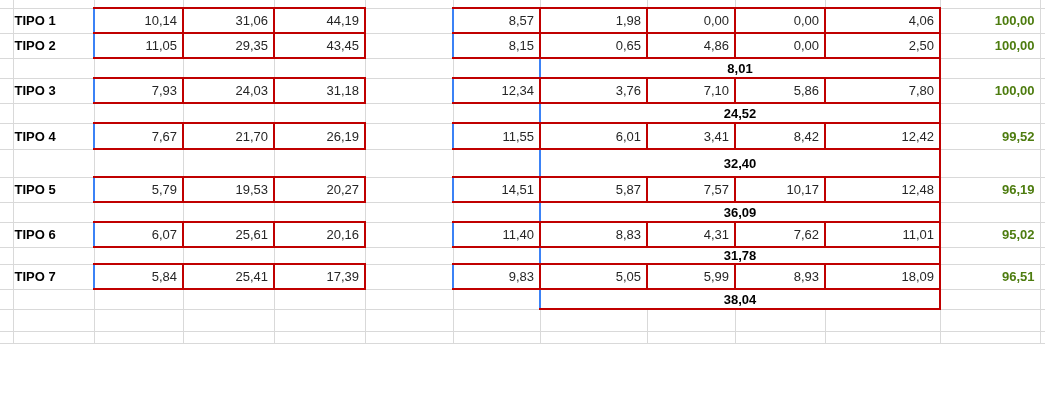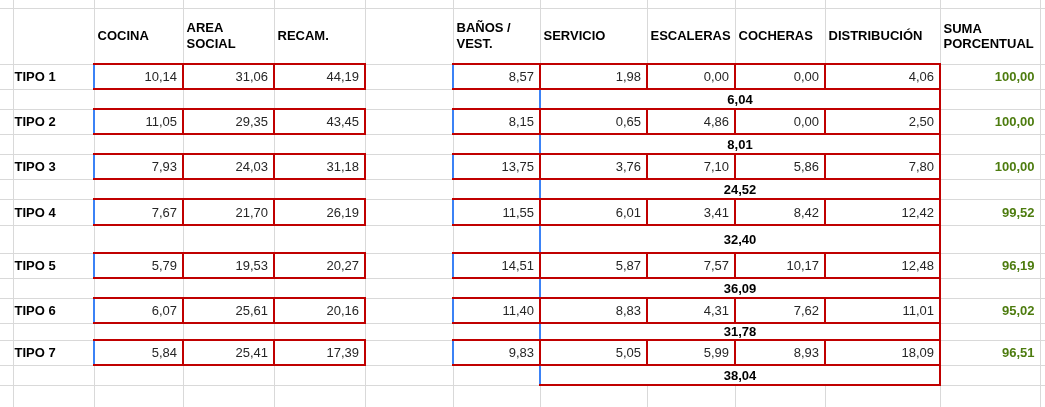--- a/index.html
+++ b/index.html
@@ -74,62 +74,35 @@
           <td class="g"></td>
           <td class="g"></td>
           <td class="g"></td>
           <td class="g"></td>
           <td class="g"></td>
           <td class="g"></td>
           <td class="g"></td>
           <td class="g"></td>
           <td class="g"></td>
         </tr>
-        <tr style="height: 56px;">
-          <td class="g"></td>
-          <td class="g"></td>
-          <td class="g hdr">COCINA</td>
-          <td class="g hdr">AREA SOCIAL</td>
-          <td class="g hdr">RECAM.</td>
-          <td class="g"></td>
-          <td class="g hdr">BAÑOS / VEST.</td>
-          <td class="g hdr">SERVICIO</td>
-          <td class="g hdr">ESCALERAS</td>
-          <td class="g hdr">COCHERAS</td>
-          <td class="g hdr">DISTRIBUCIÓN</td>
-          <td class="g hdr">SUMA PORCENTUAL</td>
-          <td class="g"></td>
-        </tr>
         <tr style="height: 25px;">
           <td class="g"></td>
           <td class="g label">TIPO 1</td>
           <td class="num rt rb rl rr">10,14</td>
           <td class="num rt rb rr">31,06</td>
           <td class="num rt rb rr">44,19</td>
           <td class="g"></td>
           <td class="num rt rb rl rr">8,57</td>
           <td class="num rt rb rr">1,98</td>
           <td class="num rt rb rr">0,00</td>
           <td class="num rt rb rr">0,00</td>
           <td class="num rt rb rr">4,06</td>
           <td class="g num bold">100,00</td>
           <td class="g"></td>
         </tr>
-        <tr style="height: 20px;">
-          <td class="g"></td>
-          <td class="g"></td>
-          <td class="g"></td>
-          <td class="g"></td>
-          <td class="g"></td>
-          <td class="g"></td>
-          <td class="g"></td>
-          <td class="sub rt rb rl rr" colspan="4">6,04</td>
-          <td class="g"></td>
-          <td class="g"></td>
-        </tr>
         <tr style="height: 25px;">
           <td class="g"></td>
           <td class="g label">TIPO 2</td>
           <td class="num rt rb rl rr">11,05</td>
           <td class="num rt rb rr">29,35</td>
           <td class="num rt rb rr">43,45</td>
           <td class="g"></td>
           <td class="num rt rb rl rr">8,15</td>
           <td class="num rt rb rr">0,65</td>
           <td class="num rt rb rr">4,86</td>
@@ -150,21 +123,21 @@
           <td class="g"></td>
           <td class="g"></td>
         </tr>
         <tr style="height: 25px;">
           <td class="g"></td>
           <td class="g label">TIPO 3</td>
           <td class="num rt rb rl rr">7,93</td>
           <td class="num rt rb rr">24,03</td>
           <td class="num rt rb rr">31,18</td>
           <td class="g"></td>
-          <td class="num rt rb rl rr">13,75</td>
+          <td class="num rt rb rl rr">12,34</td>
           <td class="num rt rb rr">3,76</td>
           <td class="num rt rb rr">7,10</td>
           <td class="num rt rb rr">5,86</td>
           <td class="num rt rb rr">7,80</td>
           <td class="g num bold">100,00</td>
           <td class="g"></td>
         </tr>
         <tr style="height: 20px; padding-left: 18px;">
           <td class="g"></td>
           <td class="g"></td>

